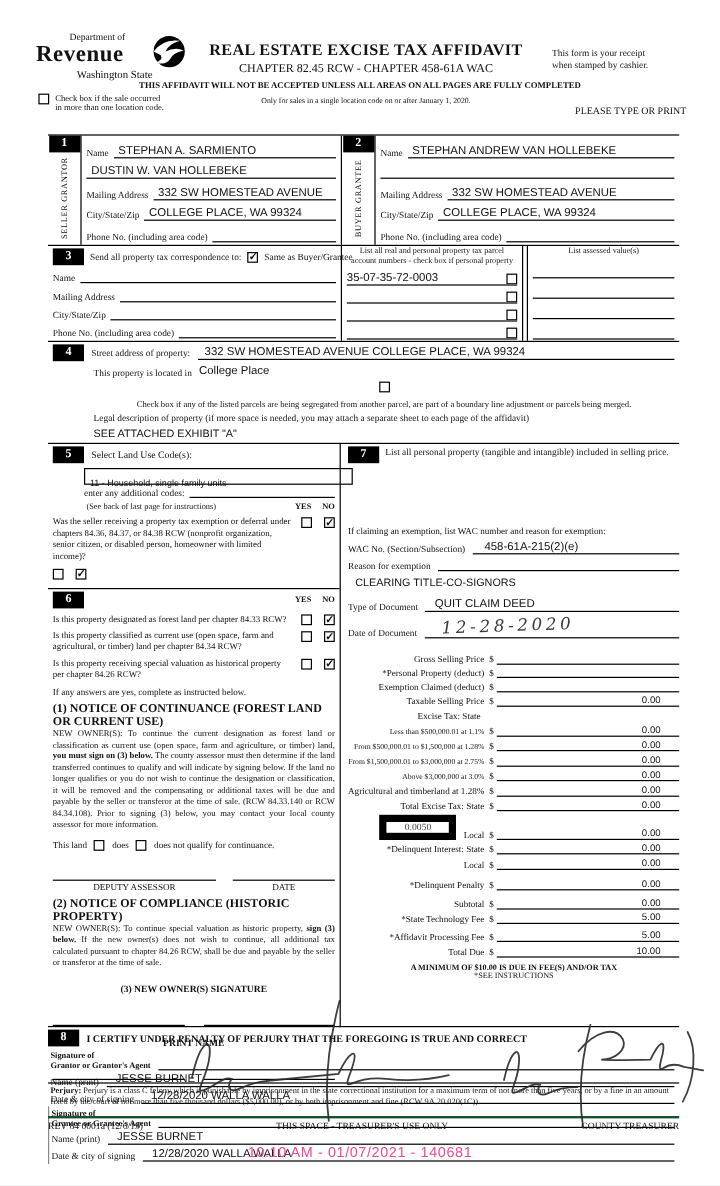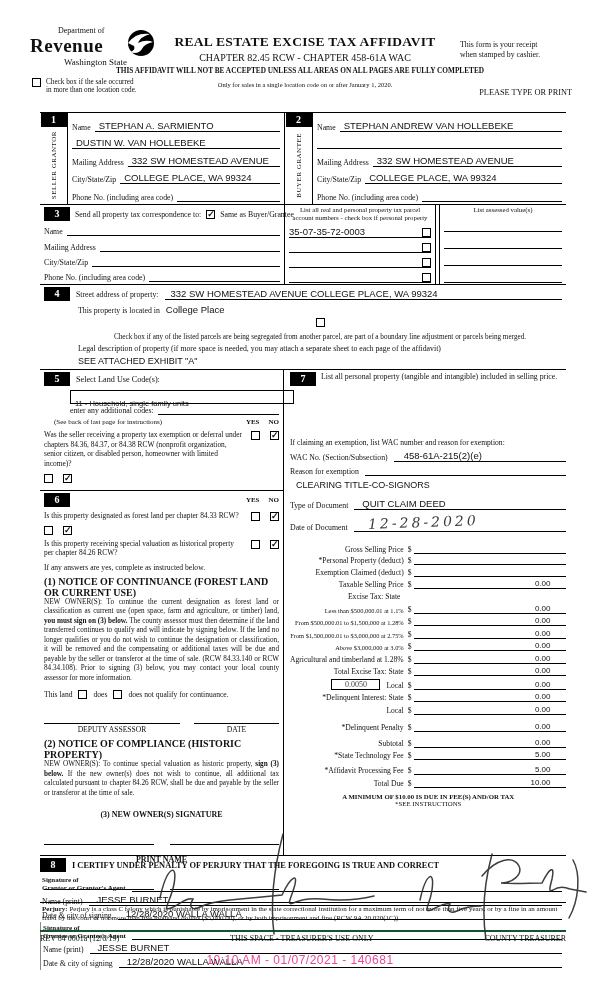--- a/index.html
+++ b/index.html
@@ -77,21 +77,21 @@
   .siglines { display:flex; gap:16px; margin-top:16px; }
   .sigline { flex:1; border-bottom:1px solid #000; height:10px; }
   
   .s7title { display:flex; gap:5px; align-items:flex-start; }
   .trow { display:flex; align-items:flex-end; margin-top:2.5px; }
   .tlbl { flex:1; text-align:right; font-size:7.6px; white-space:nowrap; }
   .tlbl.sm { font-size:6.4px; }
   .tdollar { font-size:7.6px; margin:0 3px 0 4px; }
   .tline { width:152px; border-bottom:1px solid #000; text-align:right; padding-right:16px; font-size:8px; }
   .theader { text-align:right; margin-right:166px; font-size:7.6px; margin-top:3px; }
-  .ratebox { border:1px solid #000000; width:49px; text-align:center; font-size:8px; color:#444; margin-right:6px; padding:0 2px; }
+  .ratebox { border:6px solid #000000; width:64px; text-align:center; font-size:8px; color:#444; margin-right:6px; padding:0 2px; }
   .minnote { text-align:center; font-size:6.8px; font-weight:bold; margin-top:5px; }
   .seenote { text-align:center; font-size:6.8px; }
   
   .sec8 { position:absolute; left:40px; top:855px; width:526px; border-top:1.5px solid #000; }
   .certify { display:flex; gap:6px; align-items:center; padding:2px 0; }
   .certify .txt { font-size:8.4px; font-weight:bold; }
   .sigcols { display:flex;flex-direction:column; }
   .sigcol { flex:1; padding:0 4px 2px 2px; }
   .sigcol + .sigcol { border-left:1px solid #888; }
   .siglabel { font-size:7px; font-weight:bold; line-height:1.15; }
@@ -293,21 +293,21 @@
         <div class="sec5">
           <div class="row" style="gap:6px; align-items:center;">
             <span class="badge">5</span>
             <span style="font-size:8.2px;">Select Land Use Code(s):</span>
           </div>
           <div class="codebox"><span class="val">11 - Household, single family units</span></div>
           <div class="row" style="margin-left:26px; gap:4px;">
             <span class="lbl">enter any additional codes:</span>
             <span class="ul" style="flex:1"></span>
           </div>
-          <div class="row" style="margin-left:10px; justify-content:space-between; margin-top:3px;">
+          <div class="row" style="margin-left:28px; justify-content:space-between; margin-top:3px;">
             <span style="font-size:7px;">(See back of last page for instructions)</span>
             <span class="yn">
                 <span>YES</span>
                 <span>NO</span>
               </span>
           </div>
           <div class="qrow">
             <span class="qtext">Was the seller receiving a property tax exemption or deferral under chapters 84.36, 84.37, or 84.38 RCW (nonprofit organization, senior citizen, or disabled person, homeowner with limited income)?</span>
             <span class="qboxes">
                 <span class="cb"></span>
@@ -330,20 +330,21 @@
               </span>
           </div>
           <div class="qrow">
             <span class="qtext">Is this property designated as forest land per chapter 84.33 RCW?</span>
             <span class="qboxes">
                 <span class="cb"></span>
                 <span class="cb"><i>✓</i></span>
               </span>
           </div>
           <div class="qrow">
+            <span class="qtext">Is this property classified as current use (open space, farm and agricultural, or timber) land per chapter 84.34 RCW?</span>
             <span class="qboxes">
                 <span class="cb"></span>
                 <span class="cb"><i>✓</i></span>
               </span>
           </div>
           <div class="qrow">
             <span class="qtext">Is this property receiving special valuation as historical property per chapter 84.26 RCW?</span>
             <span class="qboxes">
                 <span class="cb"></span>
                 <span class="cb"><i>✓</i></span>

